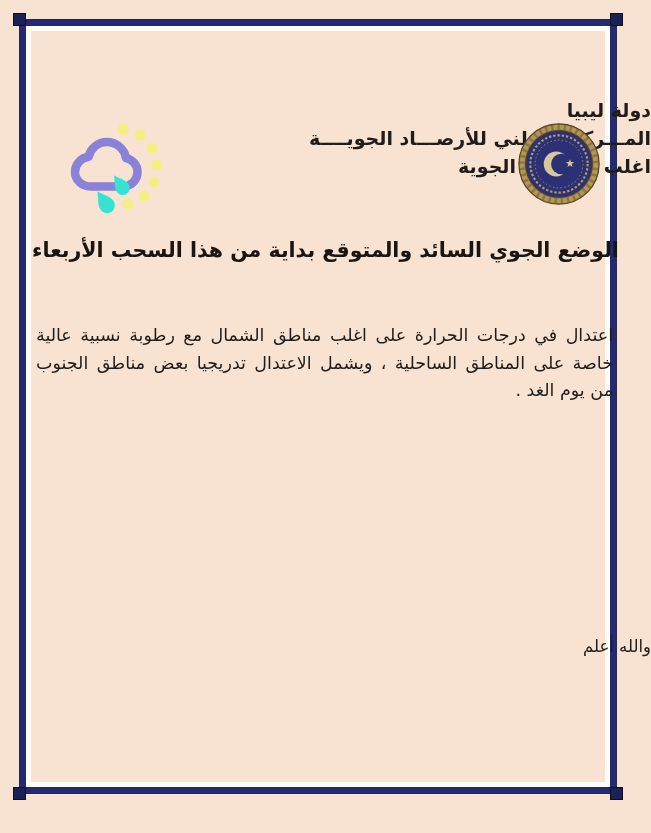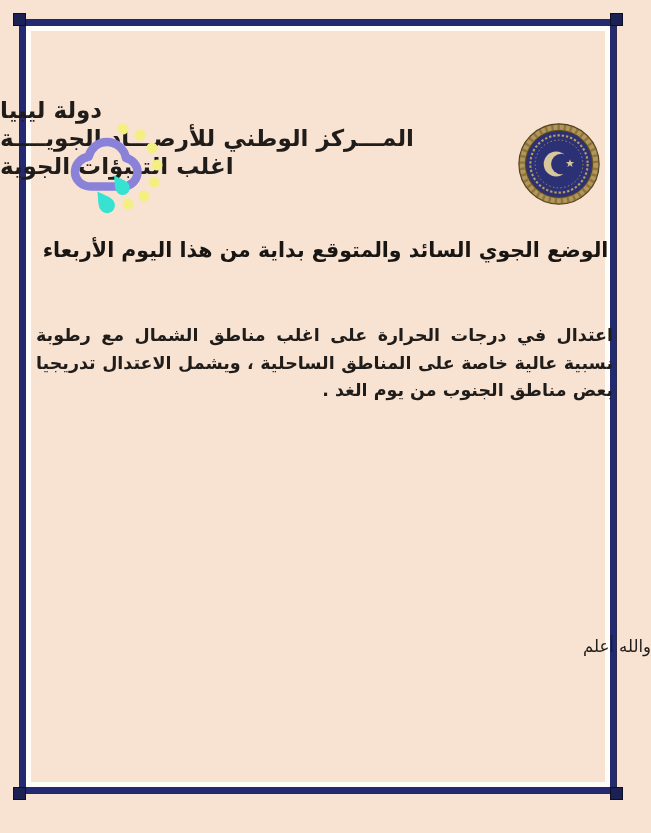--- a/index.html
+++ b/index.html
@@ -24,35 +24,35 @@
     background:#1c2154;border:1px solid #0e0e22;
     box-sizing:border-box;
   }
   .corner.tl{left:13px;top:13px;}
   .corner.tr{left:610px;top:13px;}
   .corner.bl{left:13px;top:787px;}
   .corner.br{left:610px;top:787px;}
 
   .header{
     position:absolute;top:96px;left:0;right:0;
-    text-align:left;font-weight:bold;
-    font-size:23px;line-height:28px;
+    text-align:right;font-weight:bold;
+    font-size:19px;line-height:28px;
   }
   .weather-icon{position:absolute;left:60px;top:116px;width:112px;height:112px;}
   .seal{position:absolute;left:516px;top:121px;width:86px;height:86px;}
 
   .headline{
     position:absolute;top:233px;left:30px;right:30px;
     text-align:center;font-weight:bold;color:#181512;
     font-size:20.5px;line-height:34px;
   }
 
   .body-text{
     position:absolute;top:322px;right:38px;left:36px;
-    font-weight:bold;font-size:17.5px;line-height:27.5px;
+    font-weight:normal;font-size:17.5px;line-height:27.5px;
     text-align:justify;direction:rtl;
   }
   .body-text p{margin:0;}
   .p2{text-indent:12px;}
   .p3{margin-top:17px !important;}
 
   .footer{
     position:absolute;top:637px;left:0;right:0;
     text-align:right;font-weight:normal;font-size:16.5px;
   }
@@ -102,20 +102,20 @@
     <circle cx="45" cy="45" r="35" fill="#2b3174" stroke="#54431f" stroke-width="1"></circle>
     <circle cx="45" cy="45" r="30" fill="none" stroke="#b59d63" stroke-width="2.2" stroke-dasharray="2.5 2"></circle>
     <circle cx="45" cy="45" r="25" fill="none" stroke="#b59d63" stroke-width="0.9" stroke-dasharray="1.5 2.5"></circle>
     <circle cx="42" cy="45" r="13" fill="#d9c79c"></circle>
     <circle cx="47.5" cy="45" r="10.8" fill="#2b3174"></circle>
     <polygon fill="#d9c79c" points="56.5,39.9 57.59,43.0 60.87,43.08 58.26,45.07 59.2,48.22 56.5,46.35 53.8,48.22 54.74,45.07 52.13,43.08 55.41,43.0"></polygon>
   </svg>
 </div>
 
 <div class="headline">
-  <div>الوضع الجوي السائد والمتوقع بداية من هذا اليوم الأربعاء</div>
+  <div>الوضع الجوي السائد والمتوقع بداية من هذا السحب الأربعاء</div>
 </div>
 
 <div class="body-text">
   <p class="p1">اعتدال في درجات الحرارة على اغلب مناطق الشمال مع رطوبة نسبية عالية خاصة على المناطق الساحلية ، ويشمل الاعتدال تدريجيا بعض مناطق الجنوب من يوم الغد .</p>
 </div>
 
 <div class="footer">والله أعلم</div>
 
 </body></html>

